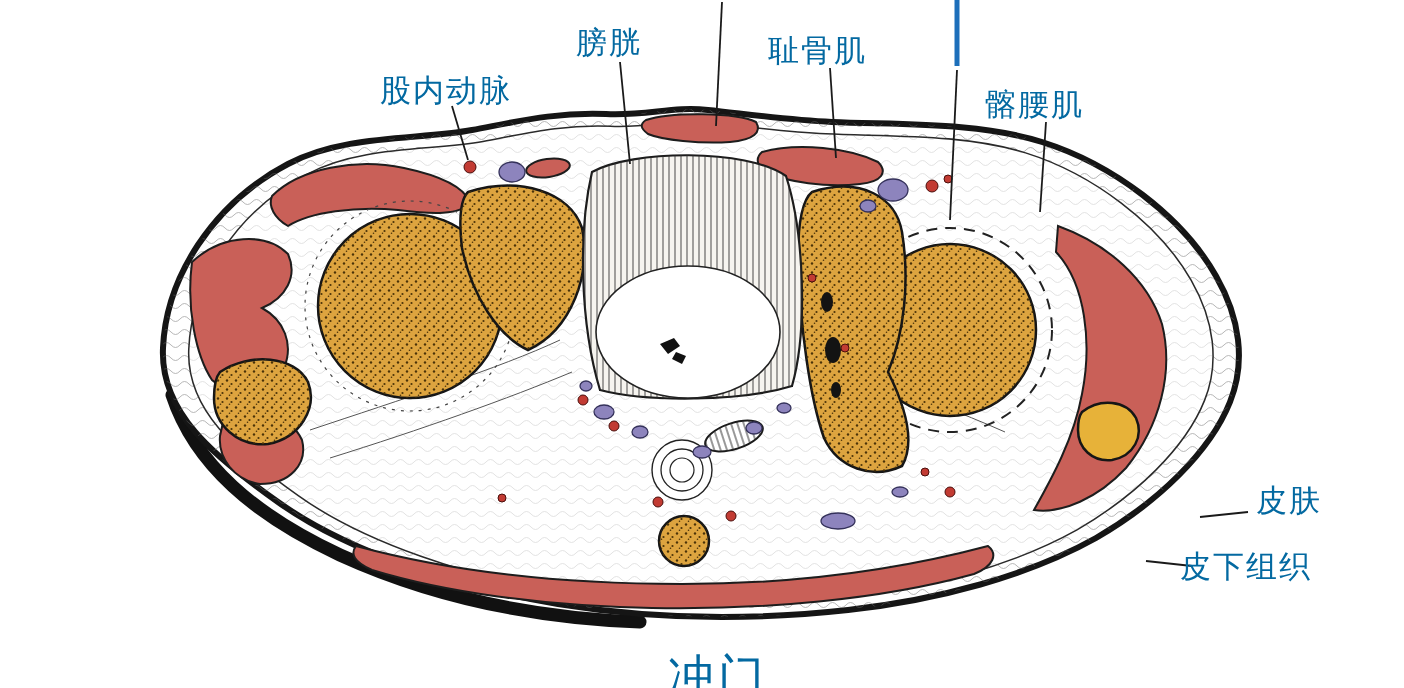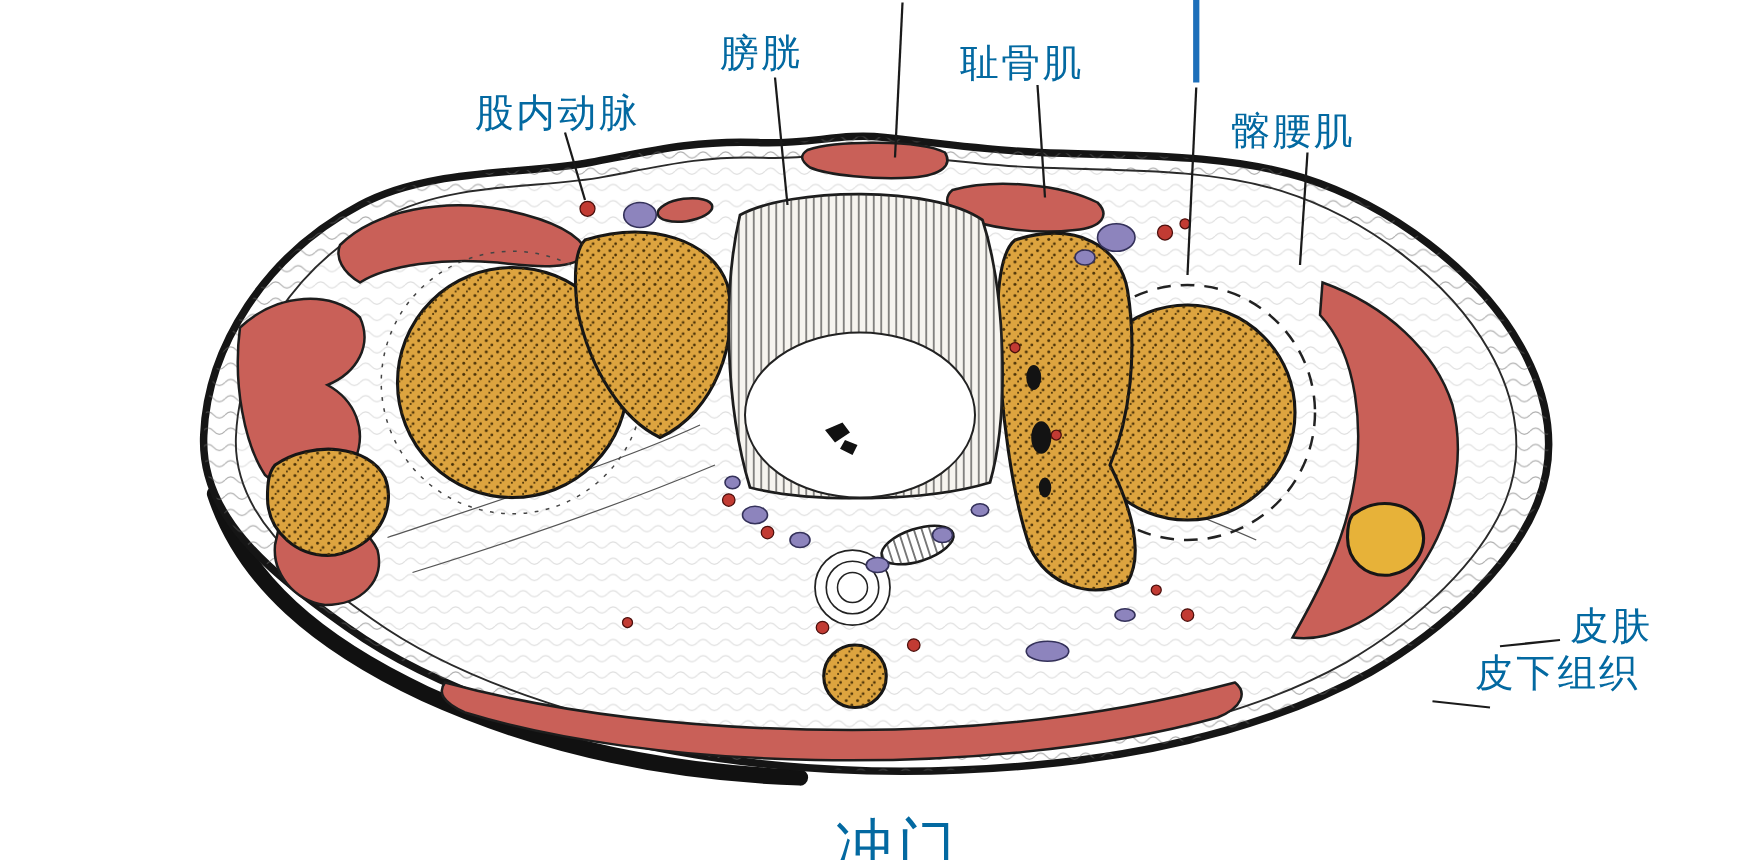--- a/index.html
+++ b/index.html
@@ -160,16 +160,16 @@
     <path d="M1192,566 L1146,561"></path>
   </g>
   <path d="M957,0 L957,66" fill="none" stroke-width="5" stroke="#1d6fba"></path>
 </svg>
 
 <div class="label" style="left:380px; top:70px">股内动脉</div>
 <div class="label" style="left:576px; top:22px">膀胱</div>
 <div class="label" style="left:985px; top:84px">髂腰肌</div>
 <div class="label" style="left:768px; top:30px">耻骨肌</div>
 <div class="label" style="left:1256px; top:480px">皮肤</div>
-<div class="label" style="left:1180px; top:518px">皮下组织</div>
+<div class="label" style="left:1180px; top:546px">皮下组织</div>
 <div class="label caption" style="left:668px; top:646px">冲门</div>
 
 </div>
 
 </body></html>

